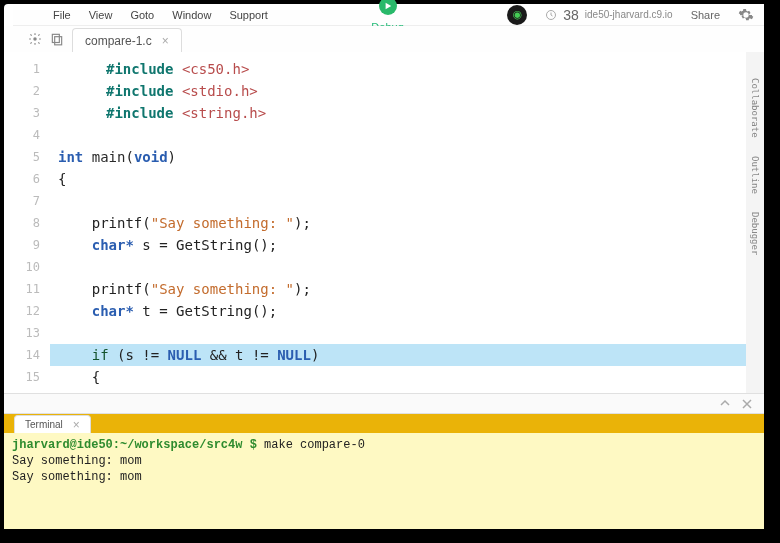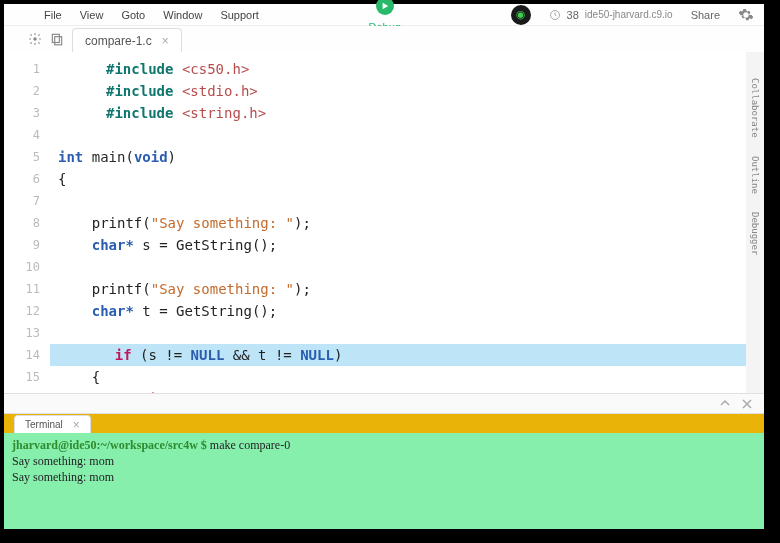--- a/index.html
+++ b/index.html
@@ -1,27 +1,27 @@
 <!DOCTYPE html>
 <html><head>
 <meta charset="utf-8">
 <style>
   * { margin:0; padding:0; box-sizing:border-box; }
   html,body { width:780px; height:543px; font-family:"Helvetica Neue",Arial,sans-serif; background:#000; overflow:hidden; }
   .ide { position:relative; width:760px; height:525px; margin:4px 0 0 4px; background:#fff; border-radius:4px; display:flex; flex-direction:column; box-shadow:0 0 30px rgba(0,0,0,.5); }
 
   
-  .menubar { height:22px; display:flex; align-items:center; gap:18px; padding:0 10px 0 40px; color:#444; font-size:11px; background:#fefefe; border-bottom:1px solid #eee; }
+  .menubar { height:22px; display:flex; align-items:center; gap:18px; padding:0 10px 0 40px; color:#444; font-size:11px; background:#fefefe; border-bottom:1px solid #eee;margin-left:9px; }
   .menubar .grow { flex:1; }
   .debug-btn { display:flex; align-items:center; gap:6px; color:#2b7; font-weight:500;flex-direction:column; }
   .debug-btn .play { width:18px; height:18px; border-radius:50%; background:#29b96a; display:flex; align-items:center; justify-content:center; }
   .debug-btn .play svg { fill:#fff; }
   .avatar { width:20px; height:20px; border-radius:50%; background:#1a1a1a; display:flex; align-items:center; justify-content:center; color:#4c5; font-size:11px; }
   .meta { color:#888; font-size:10px; display:flex; align-items:center; gap:6px; }
-  .meta .n { font-size:11px; color:#666; }
+  .meta .n { font-size:14px; color:#666; }
   .share { font-size:11px; color:#666; }
   .gear-icon { width:16px; height:16px; fill:#888; }
 
   
   .tabrow { height:26px; display:flex; align-items:flex-end; padding-left:24px; gap:8px; background:#fefefe; }
   .tabrow .gear-small { width:14px; height:14px; fill:#888; margin-bottom:6px; }
   .tabrow .stack-icon { width:14px; height:14px; fill:#888; margin-bottom:6px; }
   .tab { height:24px; padding:0 12px; display:flex; align-items:center; gap:10px; font-size:12px; color:#555; border:1px solid #ddd; border-bottom:none; border-radius:4px 4px 0 0; background:#fff; }
   .tab .x { color:#aaa; font-size:12px; cursor:pointer; }
 
@@ -29,37 +29,37 @@
   .editor { flex:1; display:flex; font-family:Menlo,Consolas,monospace; font-size:14px; line-height:22px; overflow:hidden; position:relative; }
   .gutter { width:46px; text-align:right; padding:6px 10px 0 0; color:#bbb; font-size:12px; user-select:none; background:#fff; }
   .gutter div { height:22px; }
   .code { flex:1; padding:6px 0 0 8px; white-space:pre; color:#222; position:relative; }
   .code .row { height:22px; }
   .code .row.hl { background:#bde4f7; margin-left:-8px; padding-left:8px; margin-right:-400px; }
 
   .tk-inc   { color:#0f766e; font-weight:600;margin-left:48px; } 
   .tk-lib   { color:#b84c4c; }
   .tk-type  { color:#2a5db0; font-weight:600; }
-  .tk-kw    { color:#be185d; font-weight:700;margin-left:23px; }
+  .tk-kw    { color:#14532d; font-weight:400; }
   .tk-fn    { color:#2a2a2a; }
   .tk-str   { color:#c36b2c; }
   .tk-num   { color:#2e7d32; }
   .tk-null  { color:#2a5db0; font-weight:600; }
 
   
   .rail { position:absolute; right:0; top:0; bottom:0; width:18px; background:#f4f4f4; display:flex; flex-direction:column; align-items:center; gap:18px; padding-top:26px; font-size:9px; color:#888; }
   .rail span { writing-mode:vertical-rl; }
 
   
   .panel-bar { height:20px; display:flex; align-items:center; padding:0 12px; font-size:10px; color:#888; border-top:1px solid #e0e0e0; background:#fafafa; gap:12px; }
   .panel-bar .grow{flex:1;}
   .panel-bar .ic{width:10px;height:10px;fill:#aaa;cursor:pointer;}
   .panel-tab { height:20px; border-top:1px solid #e0e0e0; display:flex; align-items:flex-end; padding-left:10px; background:#eab308; }
   .panel-tab .tab { height:18px; font-size:10px; padding:0 10px; }
-  .terminal { height:96px; background:#86efac; font-family:Liberation Serif, serif; font-size:12px; line-height:16px; padding:4px 8px; color:#222; overflow:hidden; }
+  .terminal { height:96px; background:#fef9c3; font-family:Liberation Mono, monospace; font-size:12px; line-height:16px; padding:4px 8px; color:#222; overflow:hidden; }
   .terminal .p { color:#2e8b2e; font-weight:600; }
 </style>
 </head>
 <body>
 
 <div class="ide">
 
   <div class="menubar">
     <span>File</span>
     <span>View</span>

